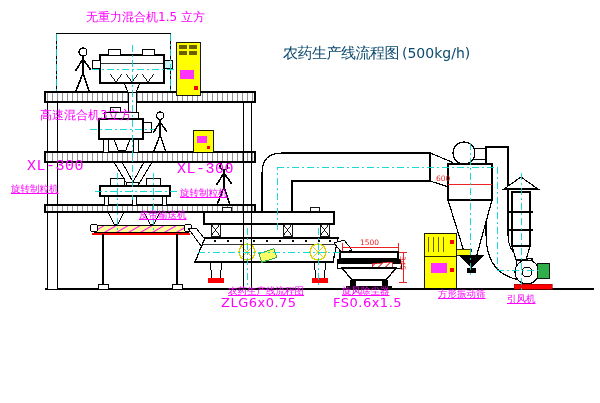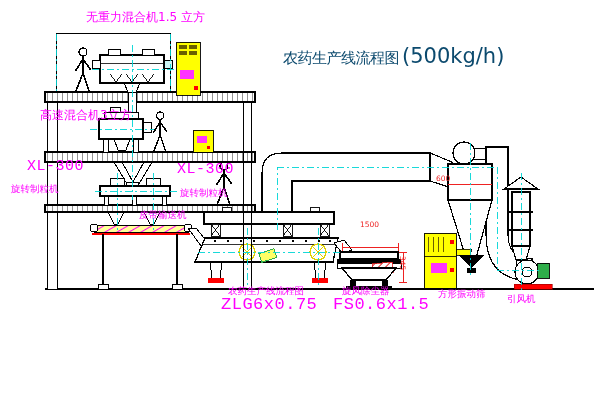--- a/index.html
+++ b/index.html
@@ -2,27 +2,27 @@
 <html><head>
 <meta charset="utf-8">
 <style>
   html,body{margin:0;padding:0;background:#fff;}
   .canvas{
     position:relative;width:600px;height:403px;background:#ffffff;overflow:hidden;
     font-family:"DejaVu Sans", sans-serif;
   }
   .canvas svg{position:absolute;left:0;top:0;}
   .lbl{position:absolute;color:#ff00ff;white-space:nowrap;line-height:1;}
-  .lbl-s{font-size:9.5px;}
+  .lbl-s{font-size:9.5px;text-decoration:underline;}
   .lbl-m{font-size:12px;}
   .lbl-xl{font-size:15px;letter-spacing:0.5px;font-family:Liberation Mono, monospace;}
-  .lbl-model{font-size:17px;letter-spacing:0.5px;font-family:Liberation Mono, monospace;}
+  .lbl-model{font-size:13px;letter-spacing:0.5px;}
   .title{position:absolute;display:flex;align-items:baseline;gap:3px;color:#0c4a6e;white-space:nowrap;line-height:1;}
   .t-cn{font-size:15px;letter-spacing:-0.5px;}
-  .t-cap{font-size:21px;}
+  .t-cap{font-size:14px;}
   .dim{position:absolute;color:#ee2222;font-size:7.5px;white-space:nowrap;line-height:1;}
   .dim-v{transform:rotate(90deg);transform-origin:left top;}
 </style>
 </head>
 <body>
 
 <div class="canvas">
 
 <svg width="600" height="403" viewBox="0 0 600 403" shape-rendering="crispEdges">
   <defs>
@@ -293,16 +293,16 @@
   <div class="lbl lbl-model" style="left:221px;top:296px">ZLG6x0.75</div>
 
   <div class="lbl lbl-s" style="left:342px;top:286px">旋风除尘器</div>
   <div class="lbl lbl-model" style="left:333px;top:296px">FS0.6x1.5</div>
 
   <div class="lbl lbl-s" style="left:438px;top:289px">方形振动筛</div>
 
   <div class="lbl lbl-s" style="left:507px;top:294px">引风机</div>
 
   <div class="dim" style="left:436px;top:175px">600</div>
-  <div class="dim" style="left:360px;top:221px">1500</div>
+  <div class="dim" style="left:360px;top:239px">1500</div>
   <div class="dim dim-v" style="left:406px;top:256px">345</div>
 
 </div>
 
 </body></html>

